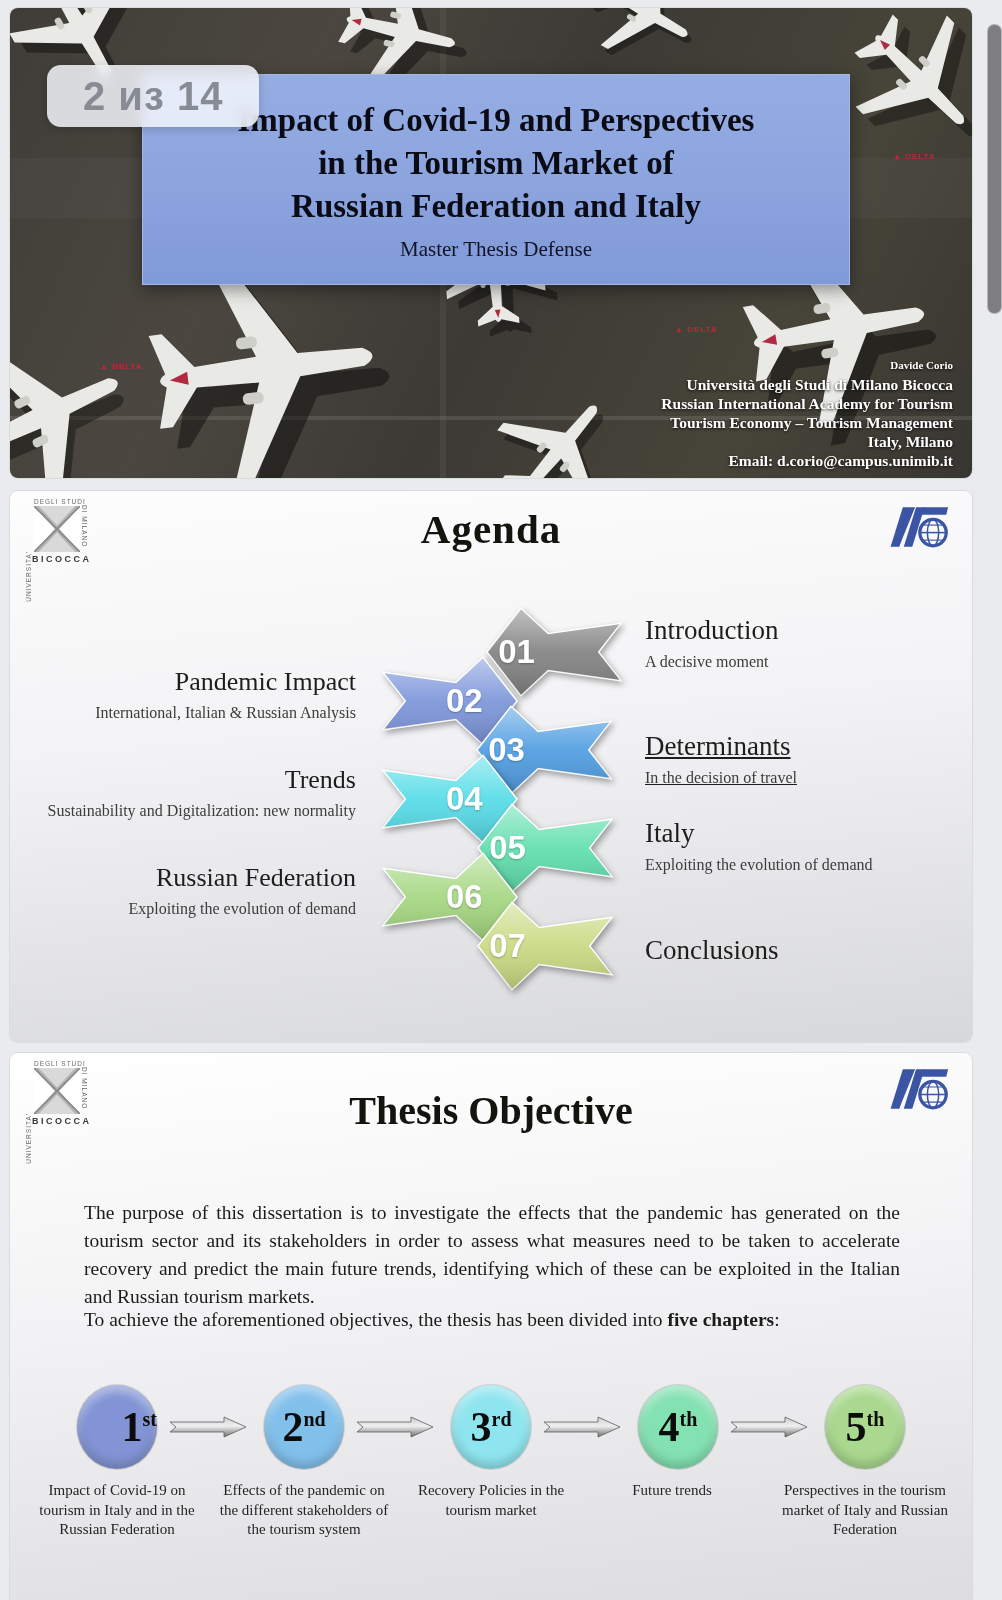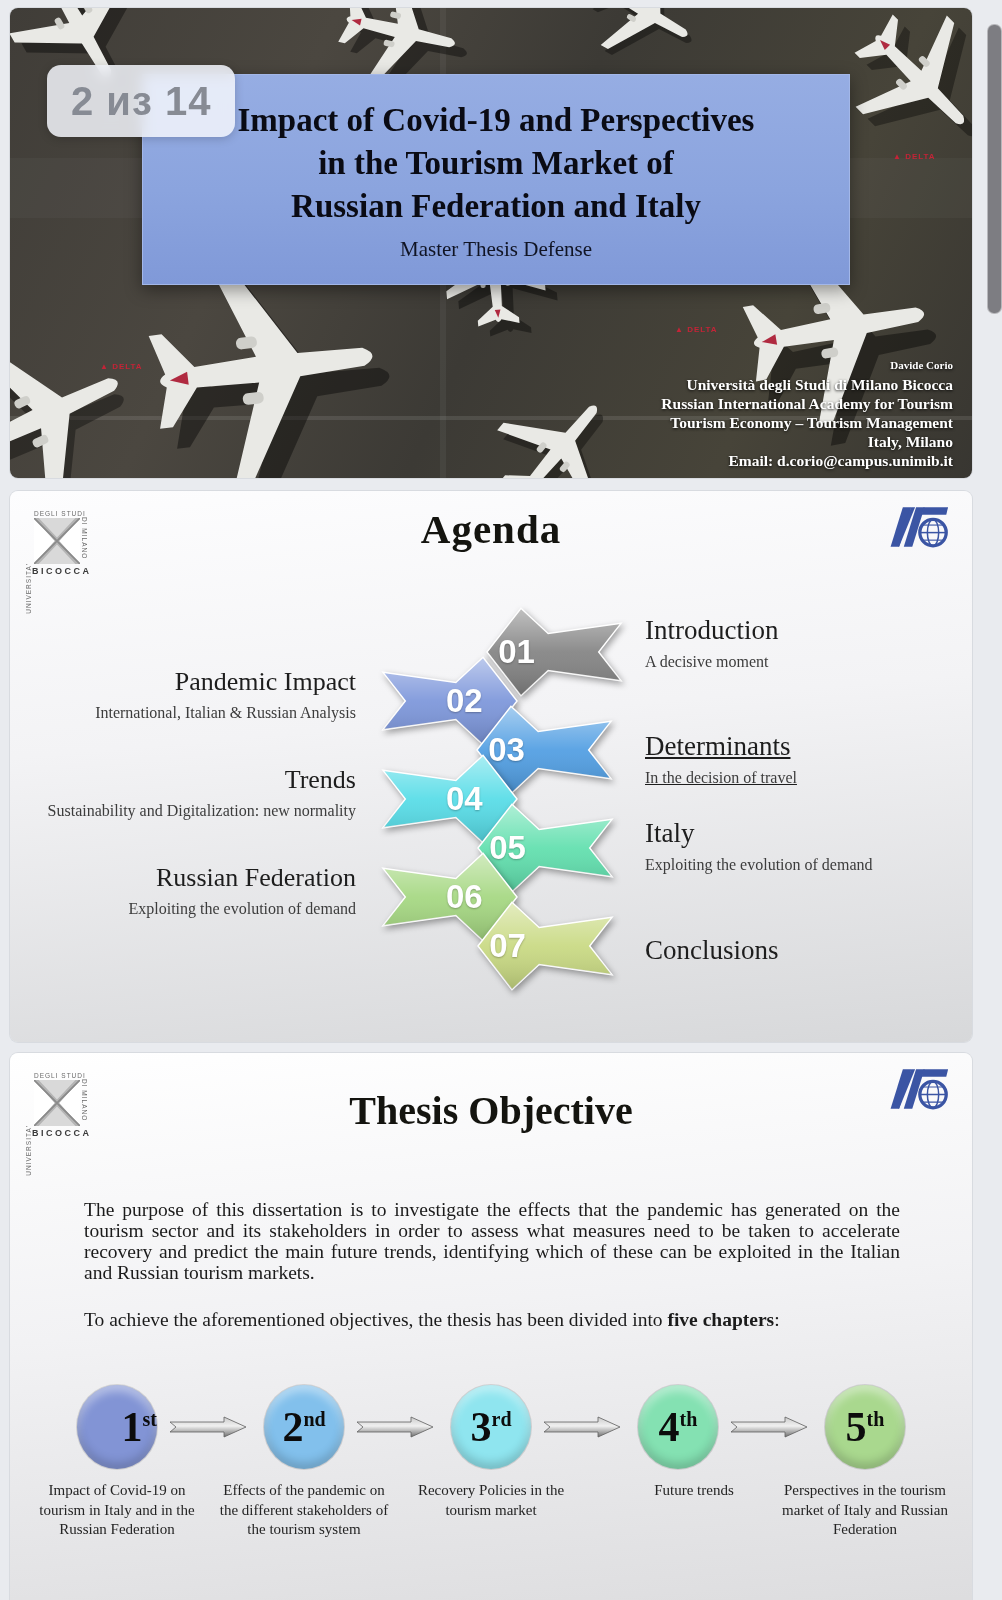--- a/index.html
+++ b/index.html
@@ -16,36 +16,36 @@
     border:1px solid #a3b7e8;box-shadow:0 5px 16px rgba(0,0,0,.4);
     text-align:center;color:#0a0b14;margin-top:30px;}
   .title-box .t{font-size:33px;line-height:43px;font-weight:700;}
   .title-box .t:first-child{margin-top:24px;}
   .title-box .sub{font-size:21px;margin-top:9px;color:#101424;}
   .author{position:absolute;right:19px;top:348px;text-align:right;color:#ffffff;
     font-weight:bold;font-size:15.5px;line-height:19px;
     text-shadow:0 1px 3px rgba(0,0,0,.85);}
   .author div:first-child{font-size:11px;}
   
-  .badge{position:absolute;left:47px;top:65px;height:72px;padding:0 24px;
+  .badge{position:absolute;left:47px;top:65px;height:62px;padding:0 36px;
     display:flex;align-items:center;border-radius:14px;
     background:rgba(243,246,251,.85);backdrop-filter:blur(7px);
     box-shadow:0 2px 10px rgba(0,0,0,.18);
     font-family:"Liberation Sans",sans-serif;font-size:40px;font-weight:600;
     color:#878b94;letter-spacing:1px;z-index:50;}
   
   .scroll-thumb{position:absolute;left:987px;top:24px;width:13px;height:288px;
     border-radius:7px;background:rgba(98,98,102,.8);
     border:1px solid rgba(255,255,255,.45);z-index:60;}
   
   #slide2{top:491px;height:551px;
     background:linear-gradient(175deg,#fdfdfe 0%,#f3f3f5 42%,#d7d8da 100%);}
   #slide3{top:1053px;height:560px;
     background:linear-gradient(175deg,#ffffff 0%,#f2f2f4 45%,#dcdcde 100%);}
-  .bicocca{position:absolute;left:10px;top:16px;width:78px;height:78px;}
+  .bicocca{position:absolute;left:10px;top:4px;width:78px;height:78px;}
   .bicocca .em{position:absolute;left:14px;top:11px;width:46px;height:46px;}
   .bt{position:absolute;font-family:"Liberation Sans",sans-serif;font-size:6.5px;
     letter-spacing:1px;color:#6a6a6a;white-space:nowrap;}
   .bt.top{left:14px;top:3px;}
   .bt.left{left:5px;top:56px;writing-mode:vertical-rl;transform:rotate(180deg);}
   .bt.right{left:61px;top:10px;writing-mode:vertical-rl;}
   .bt.bottom{left:12px;top:59px;font-weight:bold;font-size:9px;letter-spacing:2.5px;color:#3a3a3a;}
   .riat{position:absolute;right:22px;top:8px;width:66px;height:54px;}
   .slide-title{position:absolute;left:0;width:100%;text-align:center;
     font-weight:700;color:#14140f;}
@@ -69,36 +69,36 @@
   .agenda-label{position:absolute;color:#1d1d1d;}
   .agenda-label .lt{font-size:27px;}
   .agenda-label .ls{font-size:16px;color:#3c3c3c;margin-top:7px;}
   .lab-right{left:635px;width:330px;text-align:left;}
   .lab-left{left:0px;width:346px;text-align:right;}
   .r1{top:124px;} .r3{top:240px;text-decoration:underline;} .r5{top:327px;} .r7{top:444px;}
   .l2{top:176px;} .l4{top:274px;} .l6{top:372px;}
   .l2 .lt,.l4 .lt,.l6 .lt{font-size:26px;}
   
   .para{position:absolute;left:74px;top:146px;width:816px;font-size:19.5px;
-    line-height:21px;text-align:justify;color:#1b1b1b;}
+    line-height:28px;text-align:justify;color:#1b1b1b;}
   .objective-line{position:absolute;left:74px;top:256px;width:830px;
     font-size:19.5px;color:#1b1b1b;}
   .objective-line b{font-weight:bold;}
   .chapter-circle{position:absolute;top:332px;width:80px;height:84px;
     border-radius:50%;background:var(--c);
     box-shadow:inset 0 -6px 10px rgba(0,0,0,.18),inset 0 6px 10px rgba(255,255,255,.45),0 0 0 1px rgba(0,0,0,.12);
     display:flex;align-items:center;justify-content:center;color:#0c0c0c;}
   .chapter-circle .ord{font-size:42px;font-weight:700;line-height:1;}
   .chapter-circle sup{font-size:20px;font-weight:700;vertical-align:super;line-height:0;}
   .c1{left:67px;justify-content:flex-end;} .c2{left:254px;} .c3{left:441px;} .c4{left:628px;} .c5{left:815px;}
   .flow-arrow{position:absolute;top:362px;width:86px;height:24px;}
   .f1{left:158px;} .f2{left:345px;} .f3{left:532px;} .f4{left:719px;}
   .chapter-caption{position:absolute;top:428px;width:180px;text-align:center;
     font-size:15px;line-height:19.5px;color:#242424;}
-  .p1{left:17px;} .p2{left:204px;} .p3{left:391px;} .p4{left:594px;text-align:center;} .p5{left:765px;}
+  .p1{left:17px;} .p2{left:204px;} .p3{left:391px;} .p4{left:572px;text-align:center;} .p5{left:765px;}
   .hidden-defs{position:absolute;width:0;height:0;overflow:hidden;}
 </style>
 </head>
 <body>
 
 <svg class="hidden-defs" aria-hidden="true">
   <defs>
     <linearGradient id="shineGrad" x1="0" y1="0" x2="0" y2="1">
       <stop offset="0" stop-color="#ffffff" stop-opacity="0.5"></stop>
       <stop offset="0.5" stop-color="#ffffff" stop-opacity="0.08"></stop>

